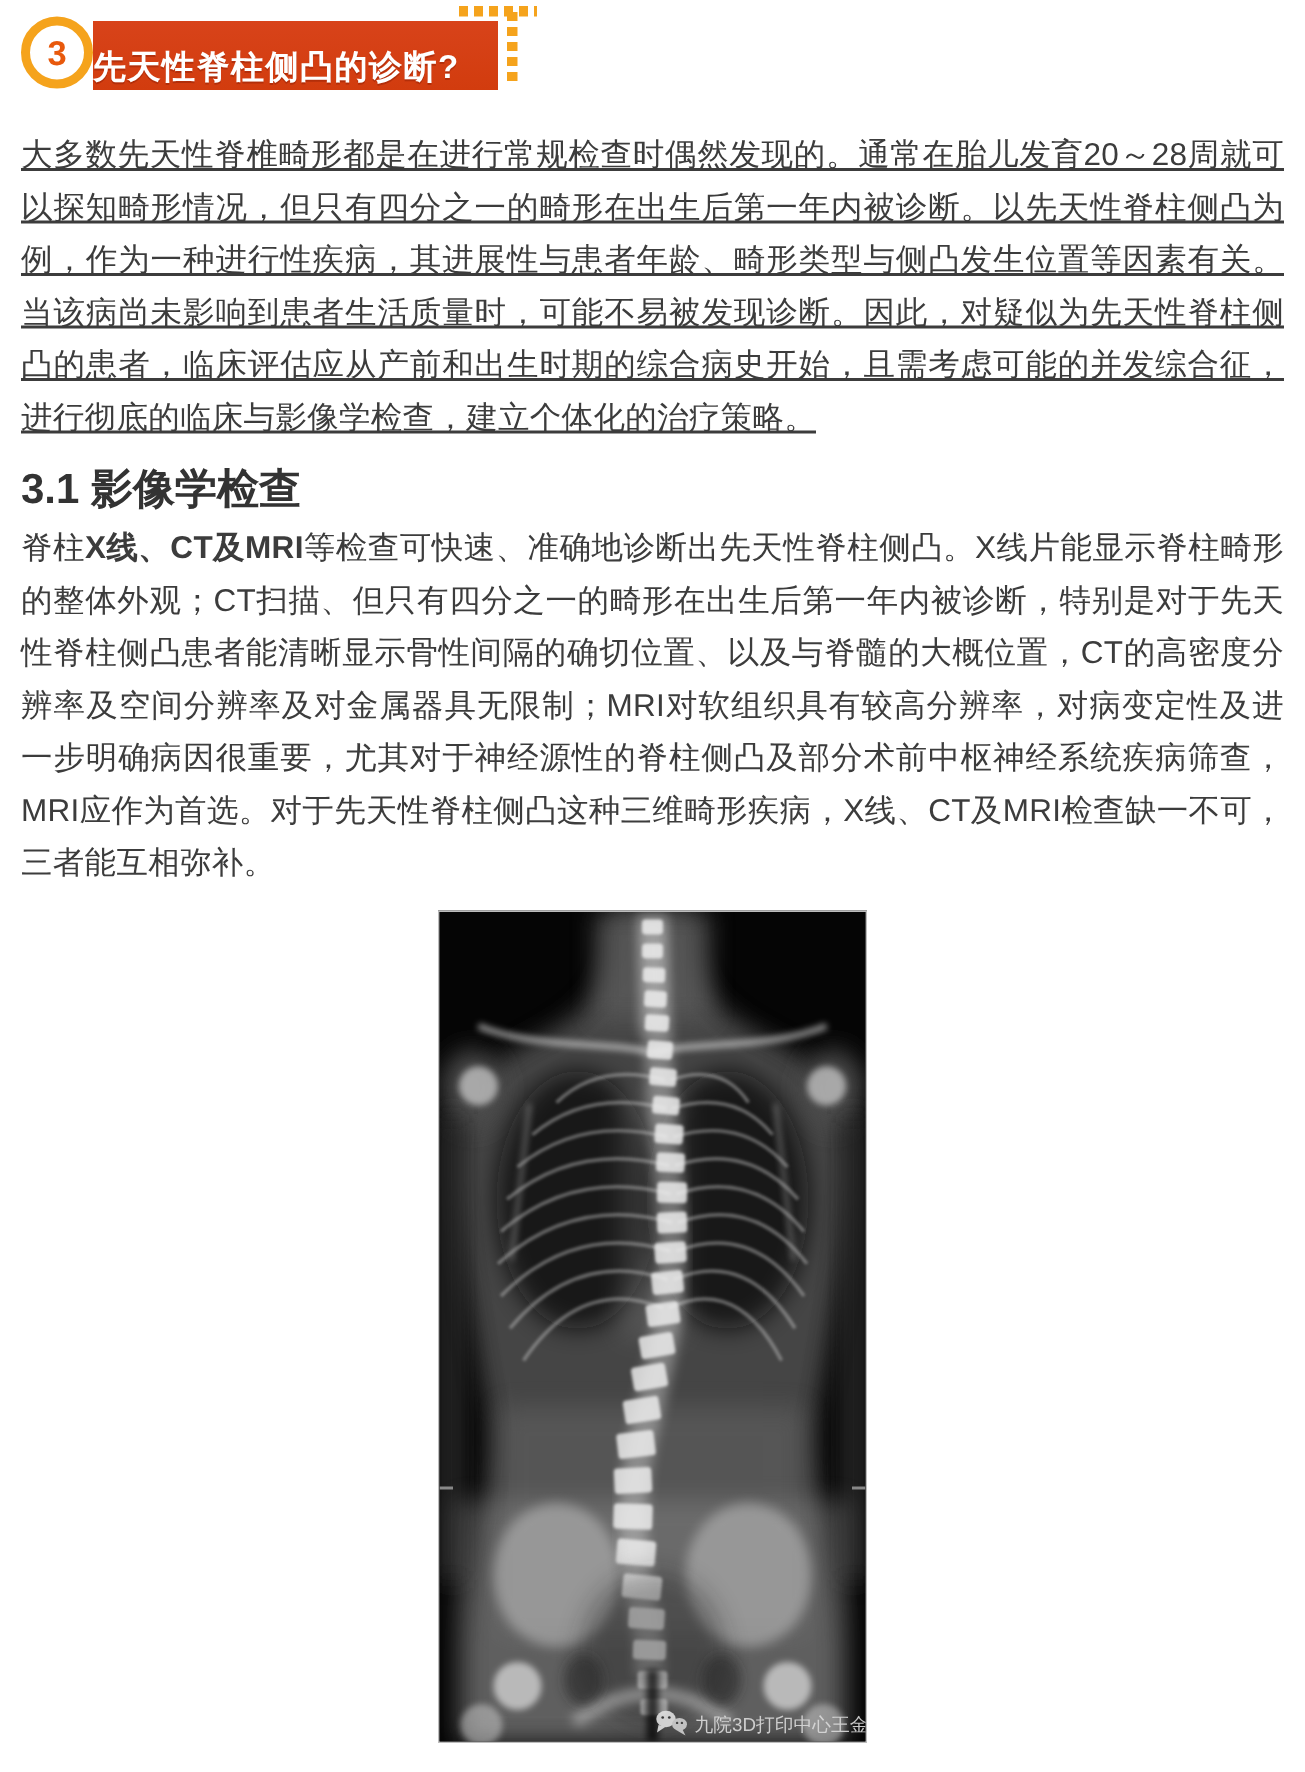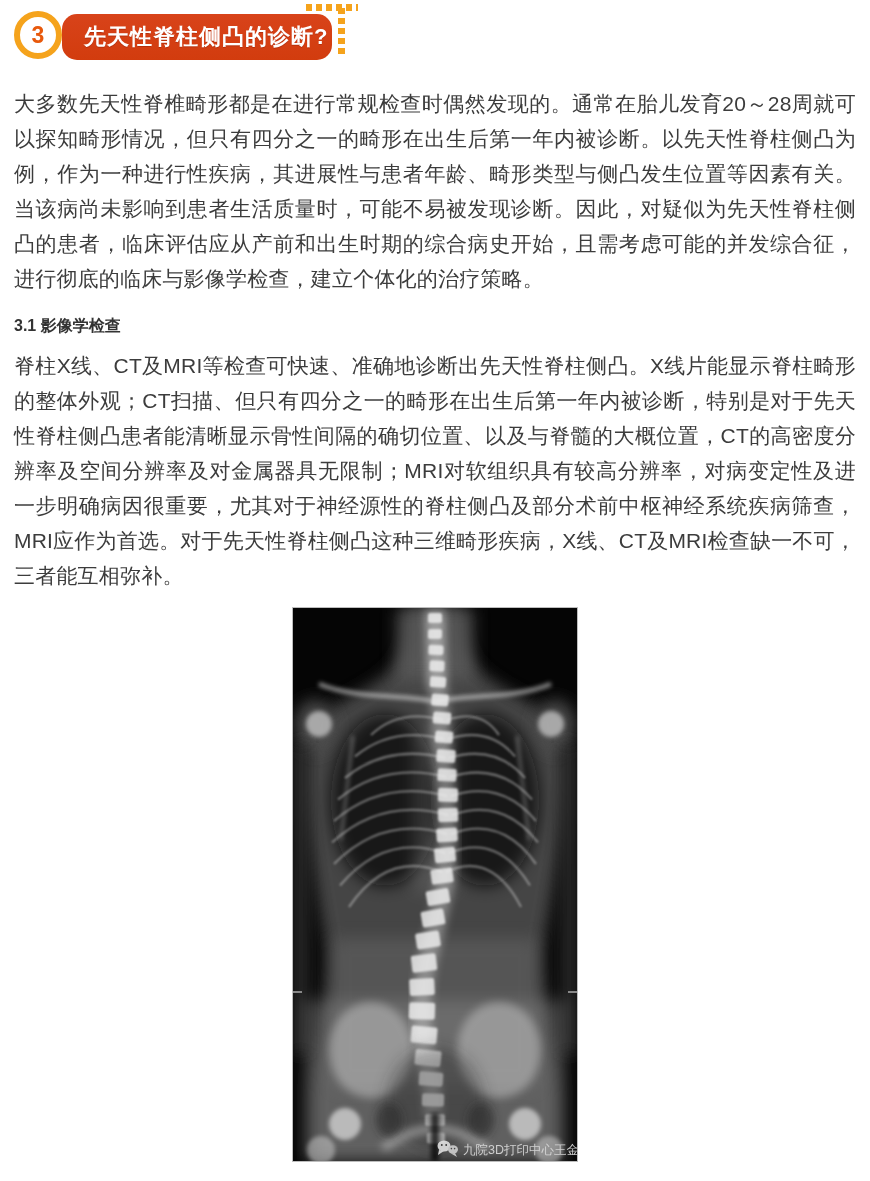--- a/index.html
+++ b/index.html
@@ -11,22 +11,22 @@
     padding:8px 14px 0;
     font-family:"Liberation Sans","DejaVu Sans",sans-serif;
     overflow:hidden;
   }
   
   .section-header{position:relative;height:50px;margin-top:2px;}
   .banner{
     position:absolute;left:48px;top:4px;
     width:270px;height:46px;
     background:linear-gradient(180deg,#d8431a 0%,#d23c0e 100%);
-    display:flex;align-items:center;
-    padding-left:22px;box-sizing:border-box;border-radius:15px;
+    display:flex;align-items:flex-end;
+    box-sizing:border-box;
   }
   .banner-text{
     color:#ffffff;font-size:22px;font-weight:bold;letter-spacing:1px;
     text-shadow:0 1px 0 rgba(120,20,0,.35);
     white-space:nowrap;
   }
   .badge{
     position:absolute;left:0;top:1px;z-index:2;
     width:36px;height:36px;border-radius:50%;
     background:#ffffff;border:6.5px solid #f5a31c;
@@ -41,26 +41,26 @@
     position:absolute;left:324px;top:-2px;width:7px;height:46px;
     background:repeating-linear-gradient(180deg,#f5a31c 0 6px,transparent 6px 10px);
   }
   
   .body-text{
     margin:0;color:#3c3c3c;
     font-size:21px;line-height:35px;
     text-align:justify;text-justify:inter-character;
     letter-spacing:0.2px;
   }
-  .p-intro{margin-top:26px;}
+  .p-intro{margin-top:26px;text-decoration:underline;}
   .sub-heading{
     margin:16px 0 8px;color:#333333;
-    font-size:16px;font-weight:bold;line-height:28px;
-  }
-  .body-text b{font-weight:normal;margin-top:29px;}
+    font-size:28px;font-weight:bold;line-height:28px;
+  }
+  .body-text b{font-weight:bold;margin-top:29px;}
   
   .xray-figure{margin:14px 0 0;text-align:center;}
   .xray-frame{
     display:inline-block;width:284px;height:553px;
     border:1px solid #bdbdbd;background:#050505;line-height:0;
   }
 </style>
 </head>
 <body>
 

